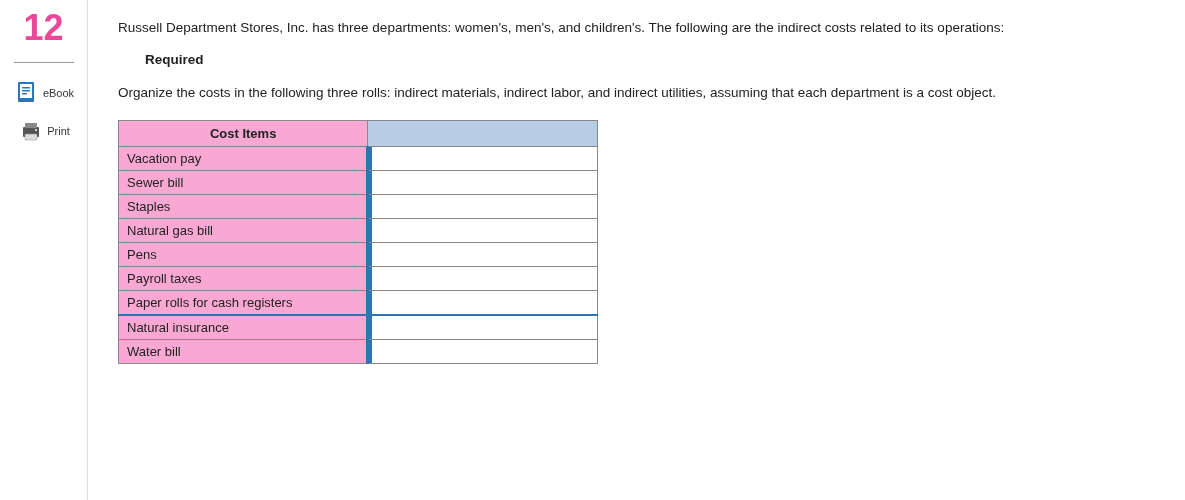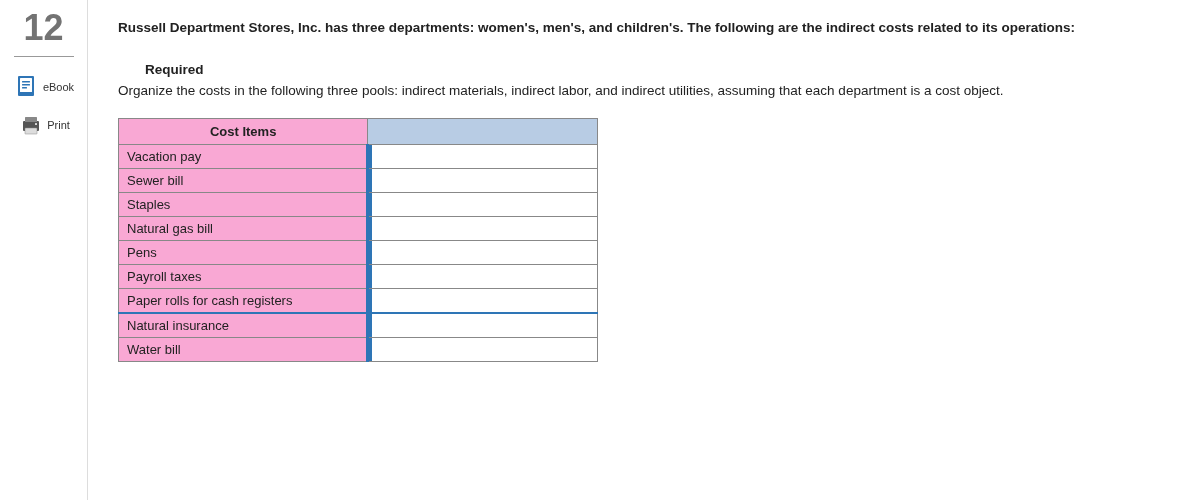--- a/index.html
+++ b/index.html
@@ -22,22 +22,23 @@
       display: flex;
       flex-direction: column;
       align-items: center;
       padding-top: 10px;
       gap: 10px;
       flex-shrink: 0;
     }
     .problem-number {
       font-size: 36px;
       font-weight: bold;
-      color: #737373;
+      color: #ec4899;
       line-height: 1;
+      margin-bottom: 6px;
     }
     .sidebar-divider {
       width: 60px;
       height: 1px;
       background: #999;
       margin-bottom: 6px;
     }
     .sidebar-item {
       display: flex;
       flex-direction: row;
@@ -53,27 +54,26 @@
       font-size: 11px;
       color: #333;
     }
     .main-content {
       flex: 1;
       padding: 18px 30px 20px 30px;
     }
     .problem-text {
       font-size: 13.5px;
       line-height: 1.5;
-      margin-bottom: 24px;
+      margin-bottom: 14px;
       max-width: 960px;
-      font-weight: bold;
     }
     .required-label {
       font-weight: bold;
-      margin-bottom: 4px;
+      margin-bottom: 16px;
       font-size: 13.5px;
       padding-left: 27px;
     }
     .required-text {
       font-size: 13.5px;
       line-height: 1.5;
       margin-bottom: 16px;
       max-width: 960px;
     }
     .cost-table {
@@ -151,21 +151,21 @@
         <rect x="18" y="12" width="2" height="2" rx="0.5" fill="#ddd"></rect>
       </svg>
       <span class="sidebar-label">Print</span>
     </div>
   </div>
 
   <div class="main-content">
     <p class="problem-text">Russell Department Stores, Inc. has three departments: women's, men's, and children's. The following are the indirect costs related to its operations:</p>
 
     <p class="required-label">Required</p>
-    <p class="required-text">Organize the costs in the following three pools: indirect materials, indirect labor, and indirect utilities, assuming that each department is a cost object.</p>
+    <p class="required-text">Organize the costs in the following three rolls: indirect materials, indirect labor, and indirect utilities, assuming that each department is a cost object.</p>
 
     <table class="cost-table">
       <thead>
         <tr>
           <th class="label-col">Cost Items</th>
           <th class="input-col"></th>
         </tr>
       </thead>
       <tbody id="table-body">
       <tr>

